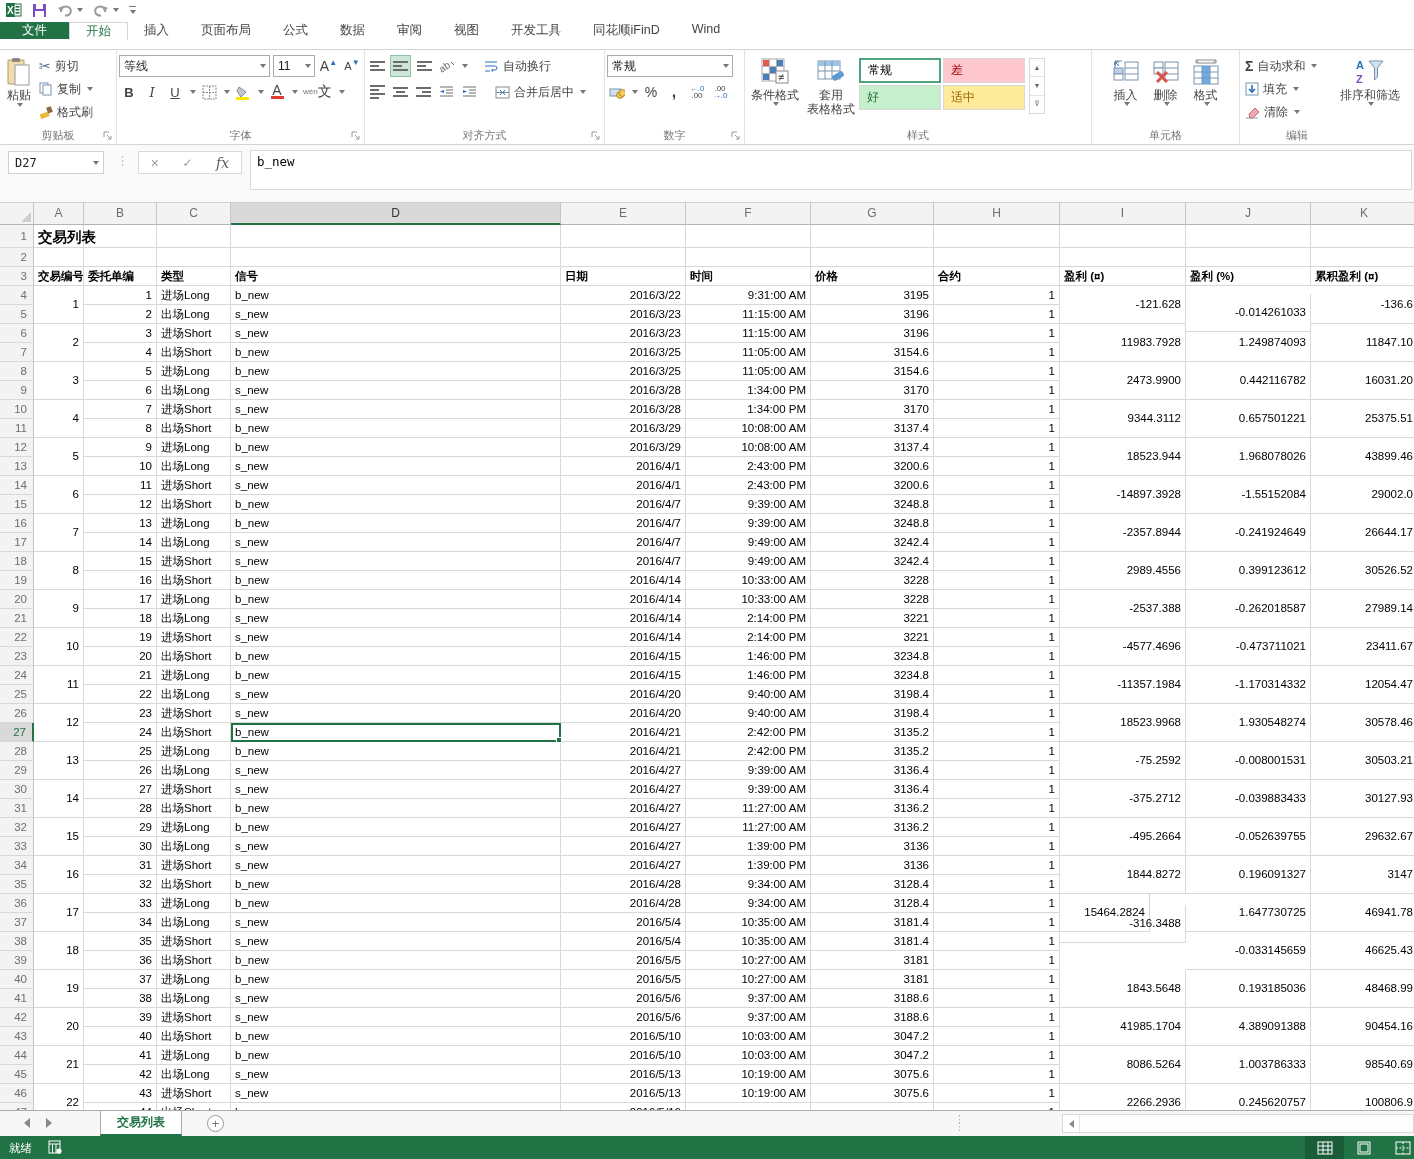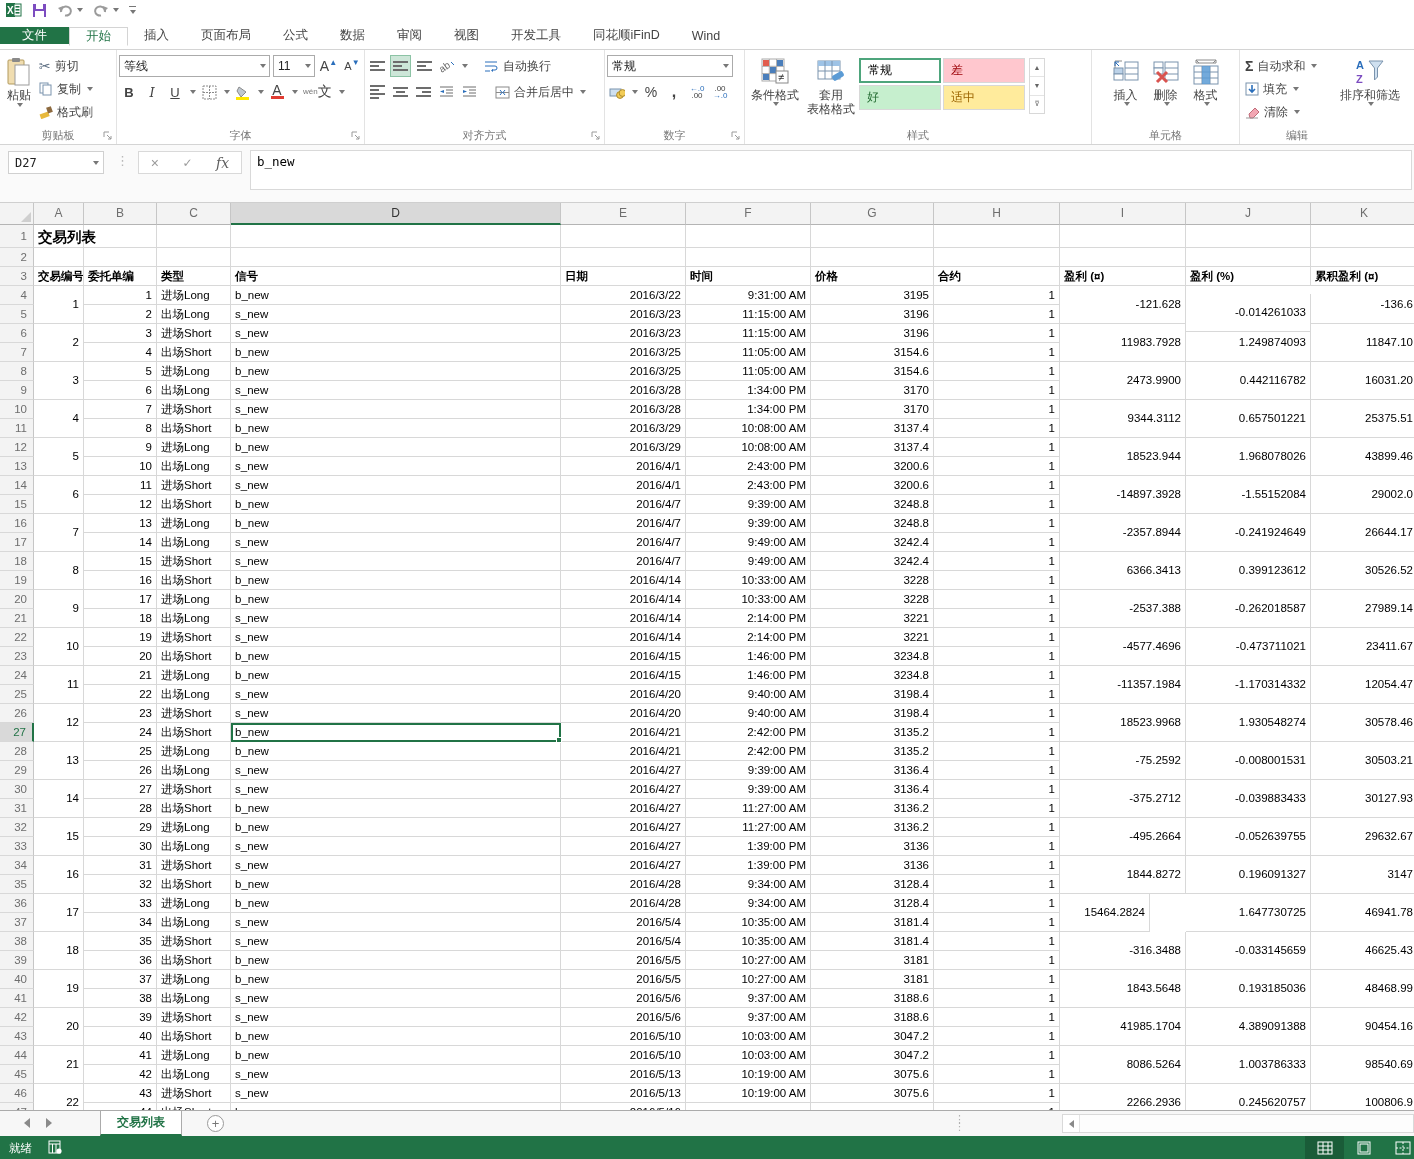--- a/index.html
+++ b/index.html
@@ -7,21 +7,21 @@
   body{font-family:"Liberation Sans","DejaVu Sans",sans-serif;font-size:12px;color:#222;background:#fff}
   .app{position:relative;width:1414px;height:1159px;overflow:hidden;background:#fff}
 
   
   .titlebar{position:absolute;top:0;left:0;width:1414px;height:22px;background:#fff}
   .qat{position:absolute;left:6px;top:2px;display:flex;align-items:center;gap:10px}
   .qat .qi{display:flex;align-items:center;gap:2px}
   .title-text{position:absolute;left:0;right:0;top:3px;text-align:center;font-size:12px;color:#444}
 
   
-  .tabrow{position:absolute;top:22px;left:0;width:1414px;height:28px;background:#fff;border-bottom:1px solid #d4d4d4;display:flex;align-items:center}
+  .tabrow{position:absolute;top:22px;left:0;width:1414px;height:28px;background:#fff;border-bottom:1px solid #d4d4d4;display:flex;align-items:flex-start}
   .rtab{padding:0 16px;display:flex;align-items:center;font-size:12.5px;color:#444;position:relative}
   .rtab.file{background:#217346;color:#fff;padding:0 22px}
   .rtab.active{background:#fff;color:#217346;border:1px solid #d4d4d4;border-bottom:1px solid #fff;margin-bottom:-1px}
 
   
   .ribbon{position:absolute;top:50px;left:0;width:1414px;height:95px;background:#fff;border-bottom:1px solid #d4d4d4;display:flex}
   .grp{position:relative;border-right:1px solid #e3e3e3;padding:3px 2px 16px 2px;flex:0 0 auto}
   .glabel{position:absolute;bottom:1px;left:0;right:0;text-align:center;font-size:11px;color:#767676;white-space:nowrap}
   .launch{position:absolute;right:3px;bottom:3px;width:10px;height:10px}
   .gbody{display:flex;height:100%}
@@ -955,21 +955,21 @@
         <div class="cell rt" style="left: 1311px; top: 213px; width: 107px; height: 38px; line-height: 37px;">43899.46</div>
         <div class="cell rt" style="left: 34px; top: 251px; width: 50px; height: 38px; line-height: 37px;">6</div>
         <div class="cell rt" style="left: 1060px; top: 251px; width: 126px; height: 38px; line-height: 37px;">-14897.3928</div>
         <div class="cell rt" style="left: 1186px; top: 251px; width: 125px; height: 38px; line-height: 37px;">-1.55152084</div>
         <div class="cell rt" style="left: 1311px; top: 251px; width: 107px; height: 38px; line-height: 37px;">29002.0</div>
         <div class="cell rt" style="left: 34px; top: 289px; width: 50px; height: 38px; line-height: 37px;">7</div>
         <div class="cell rt" style="left: 1060px; top: 289px; width: 126px; height: 38px; line-height: 37px;">-2357.8944</div>
         <div class="cell rt" style="left: 1186px; top: 289px; width: 125px; height: 38px; line-height: 37px;">-0.241924649</div>
         <div class="cell rt" style="left: 1311px; top: 289px; width: 107px; height: 38px; line-height: 37px;">26644.17</div>
         <div class="cell rt" style="left: 34px; top: 327px; width: 50px; height: 38px; line-height: 37px;">8</div>
-        <div class="cell rt" style="left: 1060px; top: 327px; width: 126px; height: 38px; line-height: 37px;">6366.3413</div>
+        <div class="cell rt" style="left: 1060px; top: 327px; width: 126px; height: 38px; line-height: 37px;">2989.4556</div>
         <div class="cell rt" style="left: 1186px; top: 327px; width: 125px; height: 38px; line-height: 37px;">0.399123612</div>
         <div class="cell rt" style="left: 1311px; top: 327px; width: 107px; height: 38px; line-height: 37px;">30526.52</div>
         <div class="cell rt" style="left: 34px; top: 365px; width: 50px; height: 38px; line-height: 37px;">9</div>
         <div class="cell rt" style="left: 1060px; top: 365px; width: 126px; height: 38px; line-height: 37px;">-2537.388</div>
         <div class="cell rt" style="left: 1186px; top: 365px; width: 125px; height: 38px; line-height: 37px;">-0.262018587</div>
         <div class="cell rt" style="left: 1311px; top: 365px; width: 107px; height: 38px; line-height: 37px;">27989.14</div>
         <div class="cell rt" style="left: 34px; top: 403px; width: 50px; height: 38px; line-height: 37px;">10</div>
         <div class="cell rt" style="left: 1060px; top: 403px; width: 126px; height: 38px; line-height: 37px;">-4577.4696</div>
         <div class="cell rt" style="left: 1186px; top: 403px; width: 125px; height: 38px; line-height: 37px;">-0.473711021</div>
         <div class="cell rt" style="left: 1311px; top: 403px; width: 107px; height: 38px; line-height: 37px;">23411.67</div>
@@ -995,21 +995,21 @@
         <div class="cell rt" style="left: 1311px; top: 593px; width: 107px; height: 38px; line-height: 37px;">29632.67</div>
         <div class="cell rt" style="left: 34px; top: 631px; width: 50px; height: 38px; line-height: 37px;">16</div>
         <div class="cell rt" style="left: 1060px; top: 631px; width: 126px; height: 38px; line-height: 37px;">1844.8272</div>
         <div class="cell rt" style="left: 1186px; top: 631px; width: 125px; height: 38px; line-height: 37px;">0.196091327</div>
         <div class="cell rt" style="left: 1311px; top: 631px; width: 107px; height: 38px; line-height: 37px;">3147</div>
         <div class="cell rt" style="left: 34px; top: 669px; width: 50px; height: 38px; line-height: 37px;">17</div>
         <div class="cell rt" style="left: 1024px; top: 669px; width: 126px; height: 38px; line-height: 37px;">15464.2824</div>
         <div class="cell rt" style="left: 1186px; top: 669px; width: 125px; height: 38px; line-height: 37px;">1.647730725</div>
         <div class="cell rt" style="left: 1311px; top: 669px; width: 107px; height: 38px; line-height: 37px;">46941.78</div>
         <div class="cell rt" style="left: 34px; top: 707px; width: 50px; height: 38px; line-height: 37px;">18</div>
-        <div class="cell rt" style="left: 1060px; top: 707px; width: 126px; height: 38px; line-height: 37px;">-316.3488</div>
+        <div class="cell rt" style="left: 1060px; top: 680px; width: 126px; height: 38px; line-height: 37px;">-316.3488</div>
         <div class="cell rt" style="left: 1186px; top: 707px; width: 125px; height: 38px; line-height: 37px;">-0.033145659</div>
         <div class="cell rt" style="left: 1311px; top: 707px; width: 107px; height: 38px; line-height: 37px;">46625.43</div>
         <div class="cell rt" style="left: 34px; top: 745px; width: 50px; height: 38px; line-height: 37px;">19</div>
         <div class="cell rt" style="left: 1060px; top: 745px; width: 126px; height: 38px; line-height: 37px;">1843.5648</div>
         <div class="cell rt" style="left: 1186px; top: 745px; width: 125px; height: 38px; line-height: 37px;">0.193185036</div>
         <div class="cell rt" style="left: 1311px; top: 745px; width: 107px; height: 38px; line-height: 37px;">48468.99</div>
         <div class="cell rt" style="left: 34px; top: 783px; width: 50px; height: 38px; line-height: 37px;">20</div>
         <div class="cell rt" style="left: 1060px; top: 783px; width: 126px; height: 38px; line-height: 37px;">41985.1704</div>
         <div class="cell rt" style="left: 1186px; top: 783px; width: 125px; height: 38px; line-height: 37px;">4.389091388</div>
         <div class="cell rt" style="left: 1311px; top: 783px; width: 107px; height: 38px; line-height: 37px;">90454.16</div>

